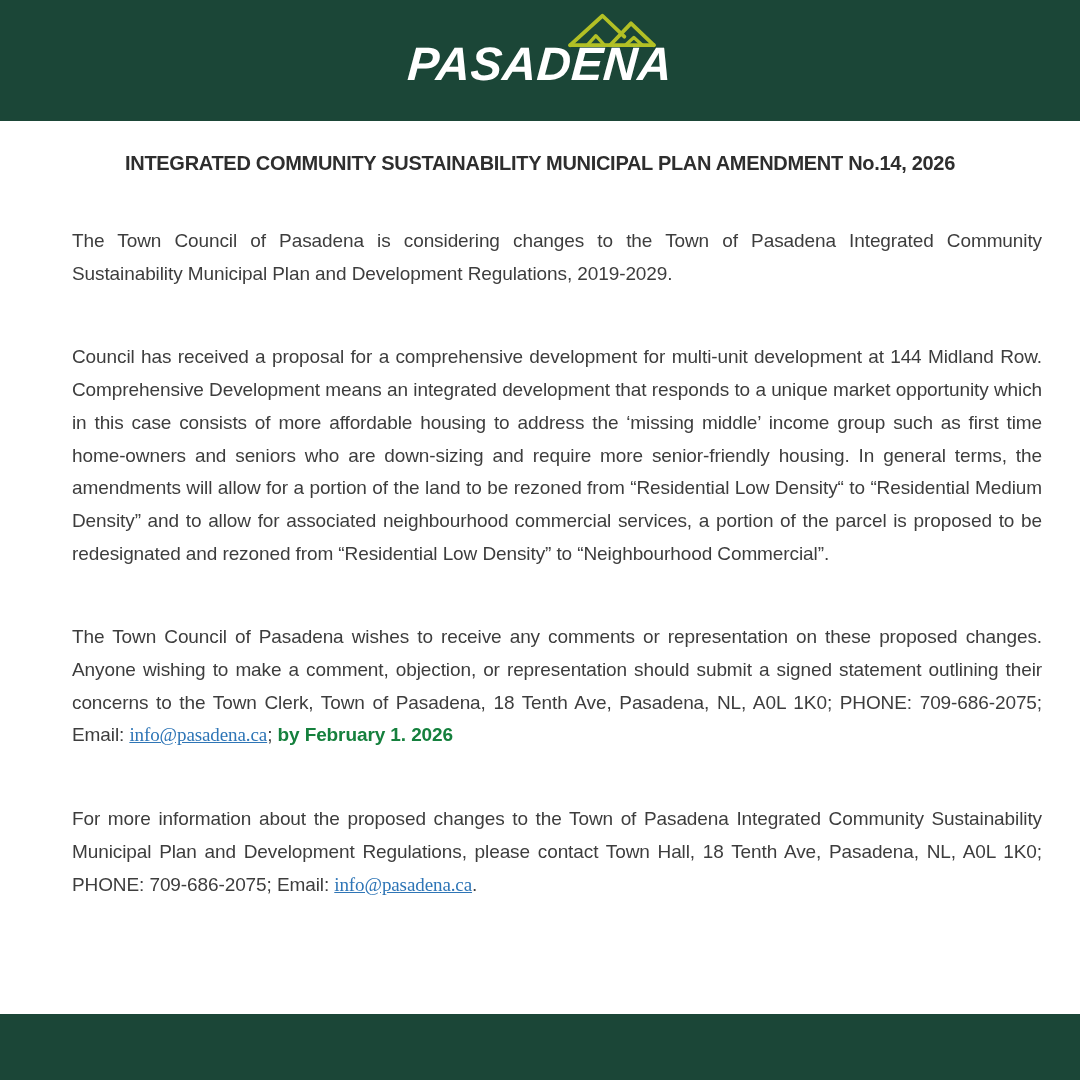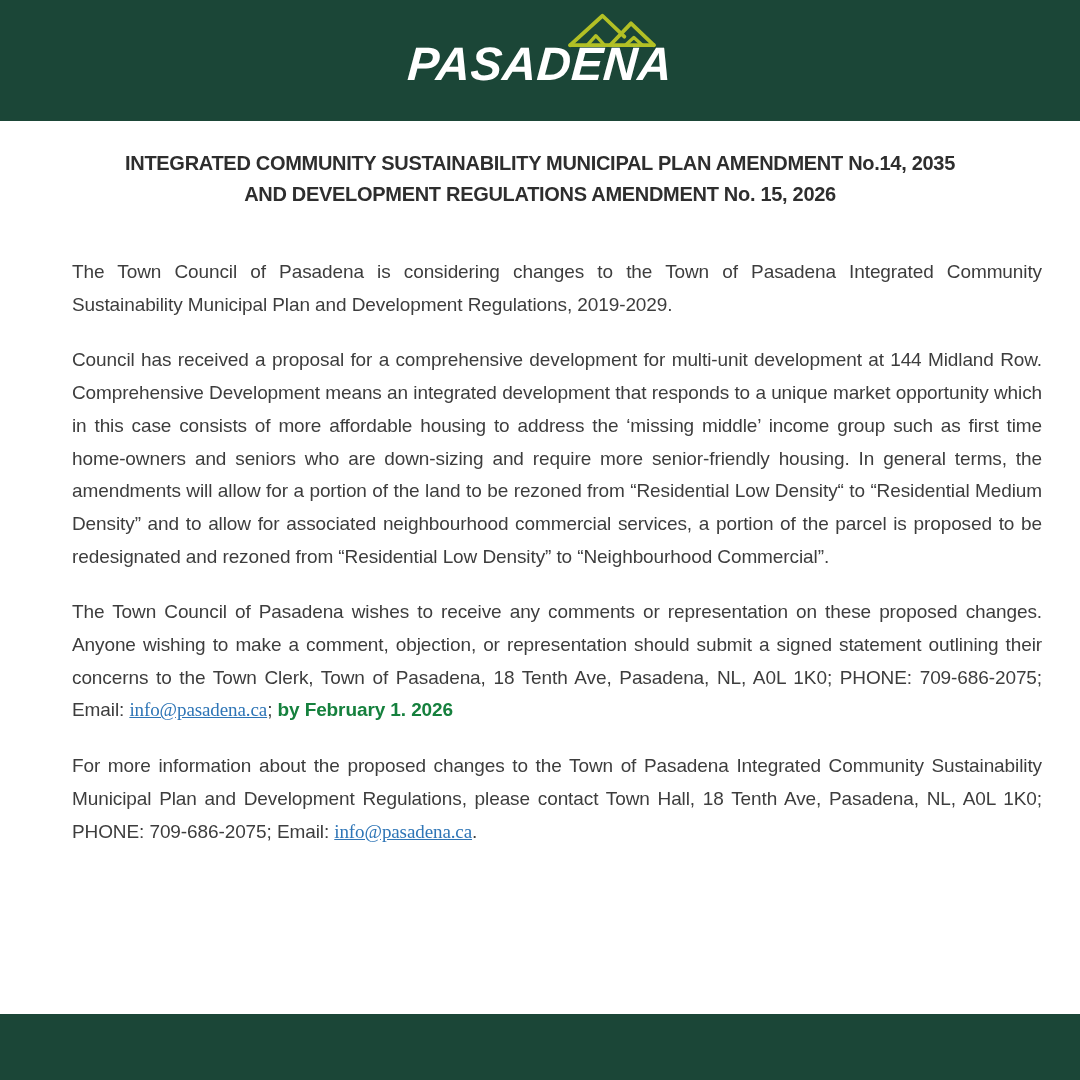--- a/index.html
+++ b/index.html
@@ -61,21 +61,21 @@
   }
   .content {
     padding-left: 72px;
     padding-right: 38px;
     color: #3d3d3d;
     font-size: 19px;
     line-height: 32.7px;
     letter-spacing: -0.1px;
     text-align: justify;
   }
-  .para { margin-top: 23px; }
+  .para { margin-top: 51px; }
   .para.first { margin-top: 46px; }
   .seg-bold { font-weight: 700; color: #15803d; }
   .seg-link {
     color: #2e75b6;
     text-decoration: underline;
     cursor: pointer;
     font-family: Liberation Serif, serif;
   }
   
   .footer {
@@ -98,22 +98,21 @@
         <path d="M46 36 L68 13 L92 36" stroke="#b2c025" stroke-width="4" stroke-linejoin="round" stroke-linecap="round"></path>
         <path d="M4 36 L92 36" stroke="#b2c025" stroke-width="4" stroke-linecap="round"></path>
         <path d="M22 36 L31 26 L40 36" stroke="#b2c025" stroke-width="3.5" stroke-linejoin="round"></path>
         <path d="M62 36 L71 28 L80 36" stroke="#b2c025" stroke-width="3.5" stroke-linejoin="round"></path>
       </svg>
       <div class="logo-text">PASADENA</div>
     </div>
   </div>
 
   <div class="doc-title">
-    <div>INTEGRATED COMMUNITY SUSTAINABILITY MUNICIPAL PLAN AMENDMENT No.14, 2035</div>
-    <div>AND DEVELOPMENT REGULATIONS AMENDMENT No. 15, 2026</div>
+    <div>INTEGRATED COMMUNITY SUSTAINABILITY MUNICIPAL PLAN AMENDMENT No.14, 2026</div>
   </div>
 
   <div class="content">
     <p class="para first"><span class="seg-normal">The Town Council of Pasadena is considering changes to the Town of Pasadena Integrated Community Sustainability Municipal Plan and Development Regulations, 2019-2029.</span></p>
     <p class="para"><span class="seg-normal">Council has received a proposal for a comprehensive development for multi-unit development at 144 Midland Row.  Comprehensive Development means an integrated development that responds to a unique market opportunity which in this case consists of more affordable housing to address the ‘missing middle’ income group such as first time home-owners and seniors who are down-sizing and require more senior-friendly housing. In general terms, the amendments will allow for a portion of the land to be rezoned from “Residential Low Density“ to “Residential Medium Density” and to allow for associated neighbourhood commercial services, a portion of the parcel is proposed to be redesignated and rezoned from “Residential Low Density” to “Neighbourhood Commercial”.</span></p>
     <p class="para"><span class="seg-normal">The Town Council of Pasadena wishes to receive any comments or representation on these proposed changes.  Anyone wishing to make a comment, objection, or representation should submit a signed statement outlining their concerns to the Town Clerk, Town of Pasadena, 18 Tenth Ave, Pasadena, NL, A0L 1K0; PHONE: 709-686-2075; Email: </span><a href="#" class="seg-link">info@pasadena.ca</a><span class="seg-normal">; </span><span class="seg-bold">by February 1. 2026</span></p>
     <p class="para"><span class="seg-normal">For more information about the proposed changes to the Town of Pasadena Integrated Community Sustainability Municipal Plan and Development Regulations, please contact Town Hall, 18 Tenth Ave, Pasadena, NL, A0L 1K0; PHONE: 709-686-2075; Email: </span><a href="#" class="seg-link">info@pasadena.ca</a><span class="seg-normal">.</span></p>
   </div>
 
   <div class="footer"></div>

